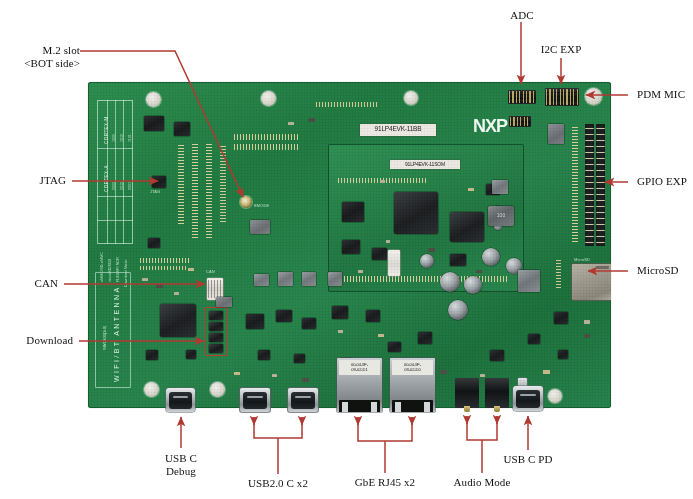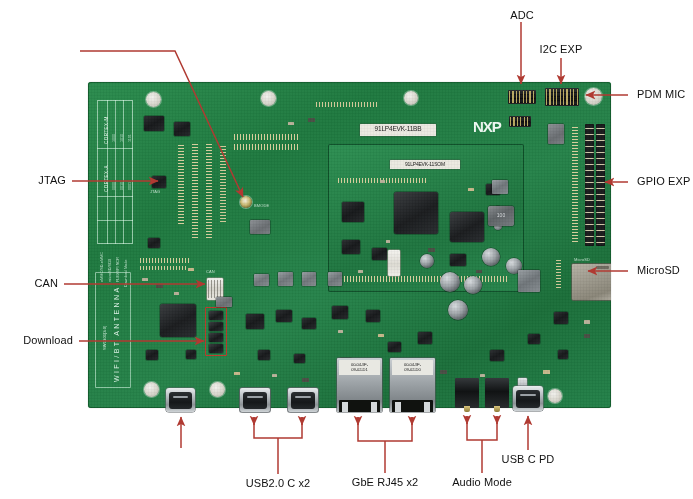--- a/index.html
+++ b/index.html
@@ -15,21 +15,21 @@
   }
   #stage {
     position: absolute; left: 0; top: 0;
     width: 693px; height: 499px;
     background: #ffffff;
   }
 
   
   .label {
     position: absolute;
-    font-family: Liberation Sans, sans-serif;
+    font-family: Liberation Serif, serif;
     font-size: 11px;
     color: #111111;
     white-space: pre;
     line-height: 13px;
     letter-spacing: 0.1px;
   }
   .label.c { text-align: center; }
   .label.r { text-align: right; }
 
   
@@ -295,21 +295,21 @@
     position: absolute;
     background: linear-gradient(150deg, #9aa0a4 0%, #70767a 50%, #878d91 100%);
     border-radius: 1px;
     box-shadow: 0 0 0 .5px rgba(0,0,0,.45);
   }
   .nxp-logo {
     position: absolute;
     color: #f2fbf5;
     font-family: "Liberation Sans", sans-serif;
     font-weight: bold;
-    font-size: 15px;
+    font-size: 18px;
     letter-spacing: -1px;
     line-height: 13px;
   }
   .partlabel {
     position: absolute;
     background: #eceae2;
     color: #1a1a1a;
     font-family: "Liberation Sans", sans-serif;
     font-size: 6.5px;
     line-height: 10px;
@@ -558,20 +558,22 @@
 
       <path d="M254,417 L254,438 L302,438 L302,417"></path>
       <path d="M254,417 L254,425" marker-end="url(#ah)"></path>
       <path d="M302,417 L302,425" marker-end="url(#ah)"></path>
       <path d="M278,438 L278,474"></path>
 
       <path d="M181,448 L181,417" marker-end="url(#ah)"></path>
     </g>
   </svg>
 
+  <div class="label r" style="left:0px; top:44px; width:80px;">M.2 slot
+&lt;BOT side&gt;</div>
 
   <div class="label r" style="left:0px; top:174px; width:66px;">JTAG</div>
 
   <div class="label r" style="left:0px; top:277px; width:58px;">CAN</div>
 
   <div class="label r" style="left:0px; top:334px; width:73px;">Download</div>
 
   <div class="label c" style="left:494px; top:9px; width:56px;">ADC</div>
 
   <div class="label c" style="left:528px; top:43px; width:66px;">I2C EXP</div>
@@ -583,14 +585,16 @@
   <div class="label" style="left:637px; top:264px; width:56px;">MicroSD</div>
 
   <div class="label c" style="left:496px; top:453px; width:64px;">USB C PD</div>
 
   <div class="label c" style="left:446px; top:476px; width:72px;">Audio Mode</div>
 
   <div class="label c" style="left:343px; top:476px; width:84px;">GbE RJ45 x2</div>
 
   <div class="label c" style="left:233px; top:477px; width:90px;">USB2.0 C x2</div>
 
+  <div class="label c" style="left:148px; top:452px; width:66px;">USB C
+Debug</div>
 
 </div>
 
 </body></html>

